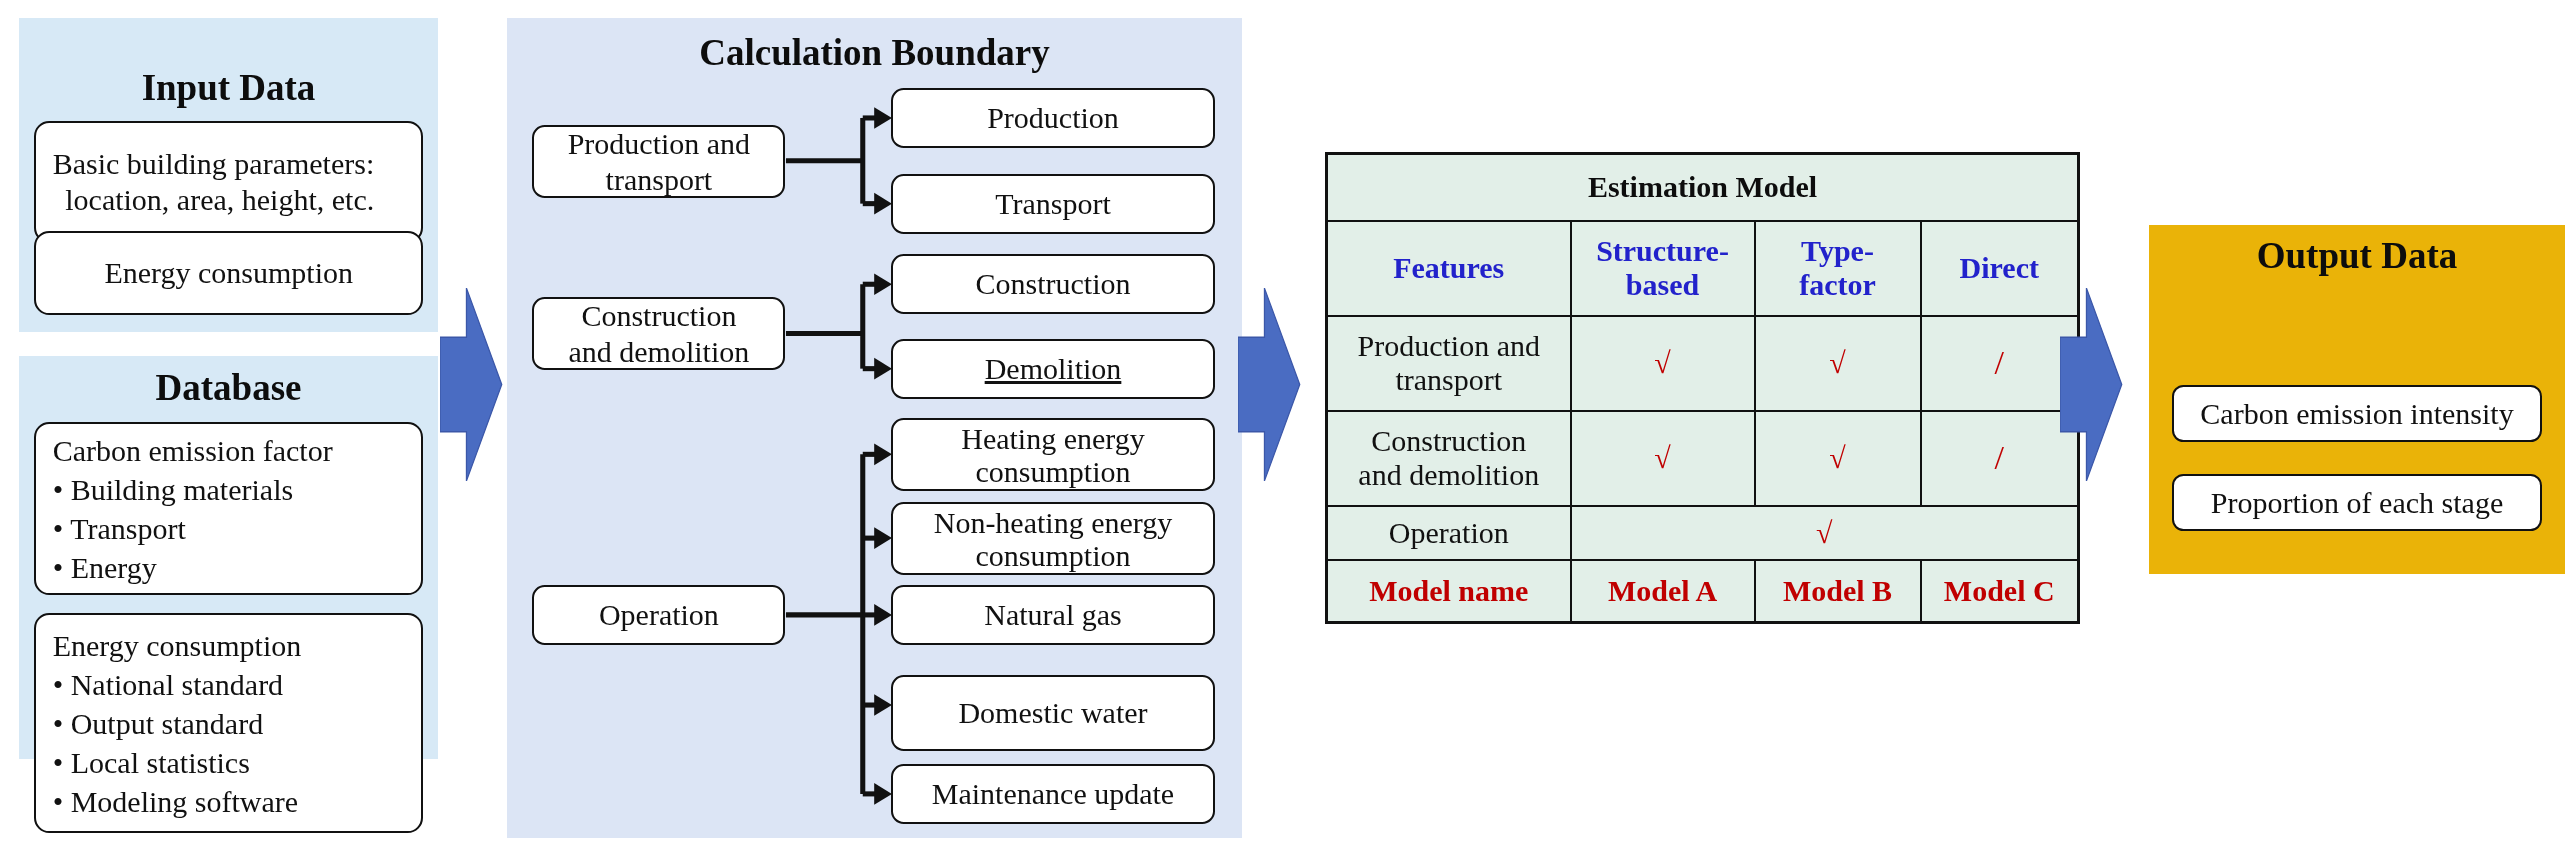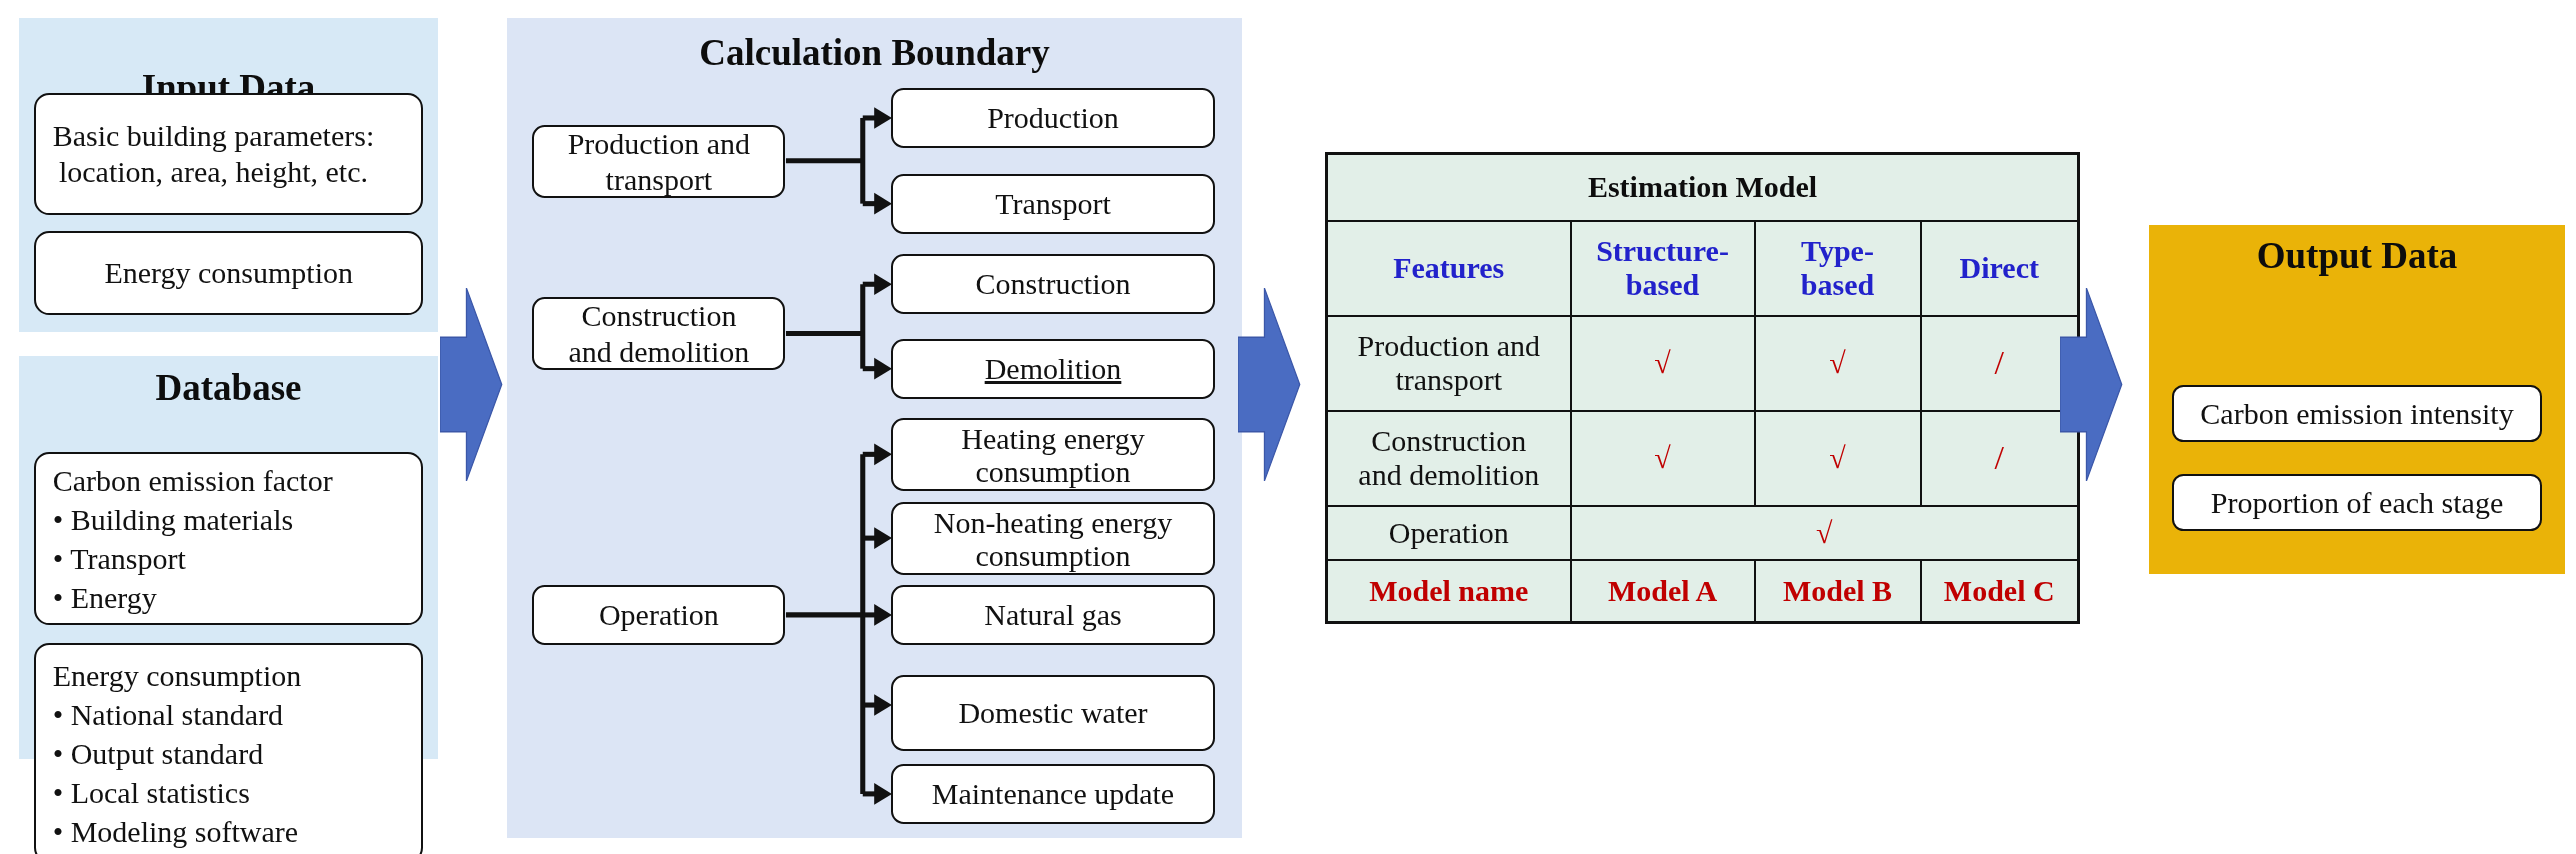--- a/index.html
+++ b/index.html
@@ -8,24 +8,24 @@
   .abs{position:absolute;}
   .panel{position:absolute;}
   .panel-blue{background:#d7e9f6;}
   .panel-periwinkle{background:#dce5f5;}
   .panel-gray{background:#eab308;}
   .panel-title{position:absolute;left:0;right:0;text-align:center;font-weight:bold;
                font-size:37px;line-height:42px;color:#0d0d0d;}
   .wbox{position:absolute;background:#ffffff;border:2.5px solid #111;border-radius:15.2px;
         display:flex;align-items:center;justify-content:center;text-align:center;
         font-size:30px;line-height:36px;box-sizing:border-box;}
-  .wbox.left-text{justify-content:flex-start;text-align:center;}
+  .wbox.left-text{justify-content:flex-start;text-align:right;margin-top:28px;}
   .preline{white-space:pre-line;}
   .listbox{flex-direction:column;align-items:flex-start;justify-content:center;
-           padding-left:16.5px;padding-right:6.3px;text-align:left;margin-top:30px;}
+           padding-left:16.5px;padding-right:6.3px;text-align:left;}
   .listbox .line{display:block;font-size:30px;line-height:39px;}
   
   table.est{border-collapse:collapse;table-layout:fixed;background:#e2efe8;
             border:3.8px solid #111;width:752px;height:470px;}
   table.est td{border:2.5px solid #111;text-align:center;vertical-align:middle;
                font-size:30px;line-height:34px;padding:0;}
   td.title-cell{font-size:37px;font-weight:bold;color:#0d0d0d;}
   td.blue{color:#2222cb;font-weight:bold;}
   td.red{color:#c00000;font-weight:bold;font-size:31px;}
   td.mark{color:#c00000;font-size:36px;font-weight:bold;}
@@ -134,21 +134,21 @@
     </colgroup>
     <tbody>
         <tr style="height:67px;">
       <td colspan="4" class="title-cell">Estimation Model</td>
     </tr>
     <tr style="height:95px;">
       <td class="blue">Features</td>
       <td class="blue preline">Structure-
 based</td>
       <td class="blue preline">Type-
-based</td>
+factor</td>
       <td class="blue">Direct</td>
     </tr>
     <tr style="height:95px;">
       <td class="preline">Production and
 transport</td>
       <td class="mark">√</td>
       <td class="mark">√</td>
       <td class="mark slash">/</td>
     </tr>
     <tr style="height:95px;">

